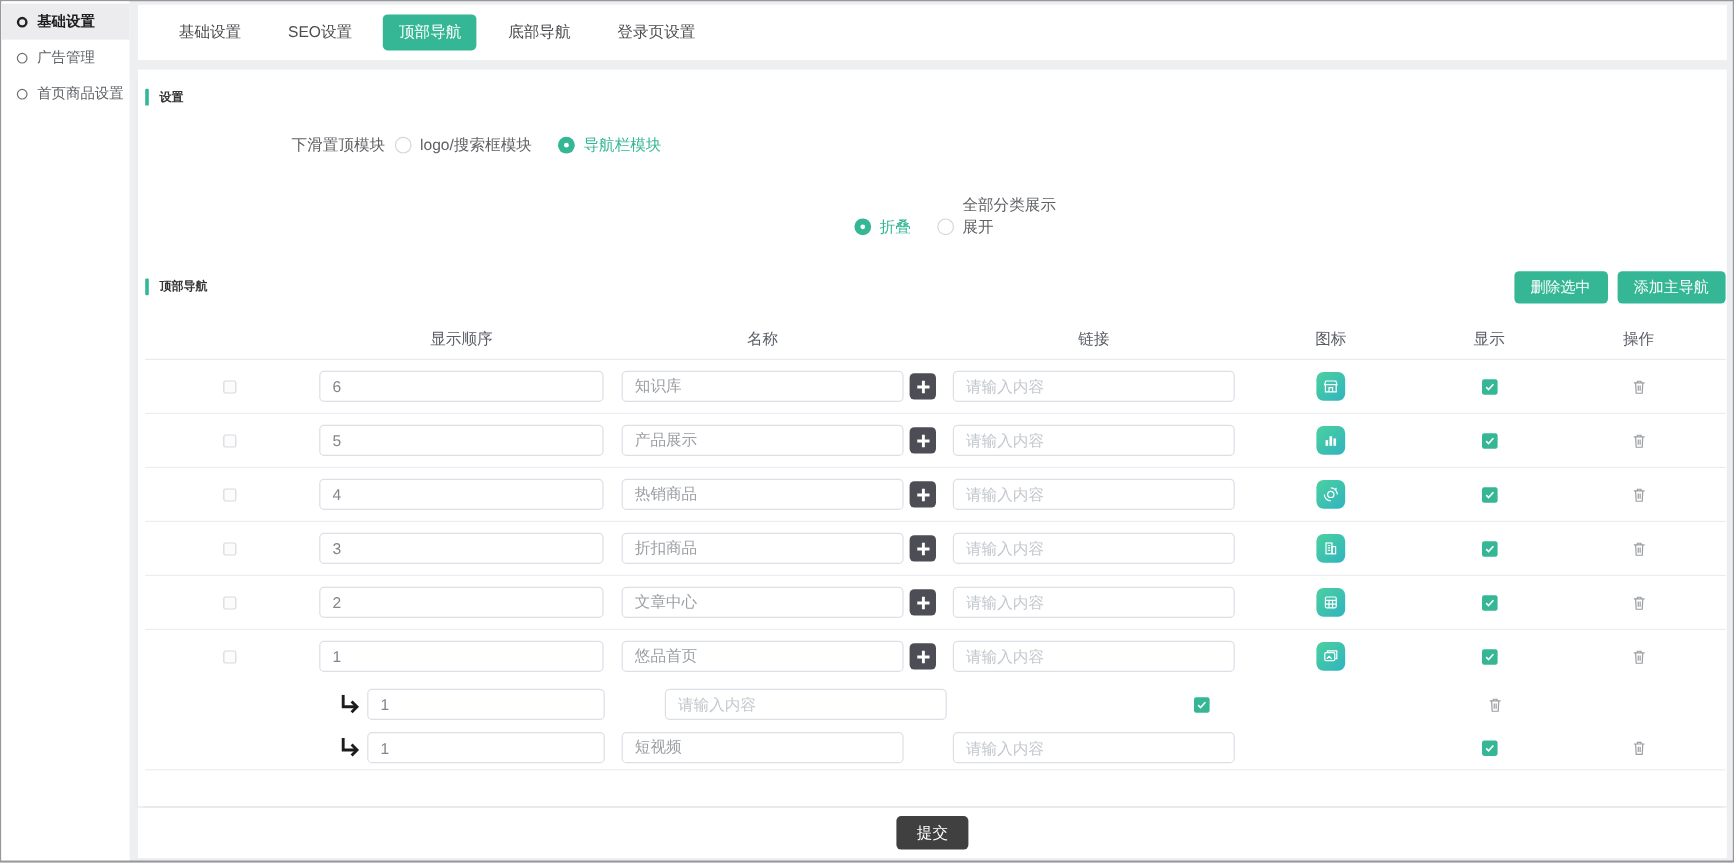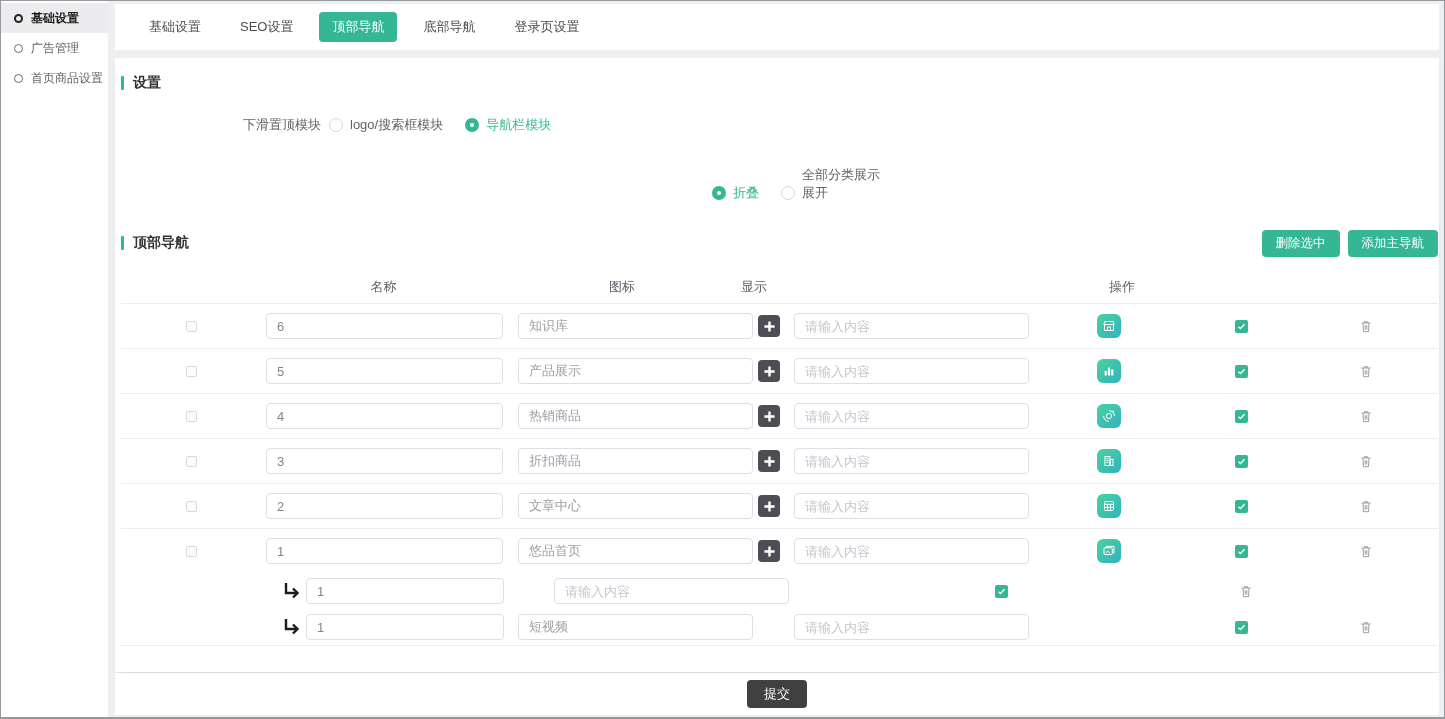--- a/index.html
+++ b/index.html
@@ -20,21 +20,21 @@
   
   .panel { position:absolute; left:114px; width:1324px; background:#fff; }
   .tabs-panel { top:3px; height:46px; display:flex; align-items:center; padding-left:21px; }
   .tab { font-size:13px; color:#4a4c50; padding:6px 13px; margin-right:13px; border-radius:4px; cursor:pointer; white-space:nowrap; }
   .tab.active { background:#35b795; color:#fff; }
 
   .main-panel { top:57px; height:614px; padding-top:16px; box-shadow:0 4px 6px -3px rgba(0,0,0,.14); }
   .bottom-bar { top:672px; height:42px; display:flex; align-items:center; justify-content:center; }
 
   .sec-title { display:flex; align-items:center; gap:9px; margin-left:6px;
-               font-size:14px; font-weight:bold; color:#333; }
+               font-size:10px; font-weight:bold; color:#333; }
   .green-bar { width:3px; height:14px; background:#35b795; border-radius:1px; }
 
   
   .form-row { display:flex; align-items:center; margin-top:24px; }
   .form-row + .form-row { margin-top:32px;flex-direction:column; }
   .form-label { width:206px; text-align:right; color:#606266; font-size:13px; flex:0 0 auto; }
   .opts { display:flex; align-items:center; margin-left:8px; }
   .opt { display:flex; align-items:center; gap:7px; margin-right:22px; cursor:pointer; }
   .opt-label { color:#606266; }
   .opt.selected .opt-label { color:#35b795; }
@@ -160,22 +160,24 @@
       </div>
       <div class="btn-group">
         <button class="btn">删除选中</button>
         <button class="btn">添加主导航</button>
       </div>
     </div>
 
     <div class="table">
       <div class="t-row t-head">
         <div class="c-check"></div>
+        <div class="c-order hcell" style="justify-content:center">显示顺序</div>
         <div class="c-name hcell" style="justify-content:center">名称</div>
         <div class="c-plus"></div>
+        <div class="c-link hcell" style="justify-content:center">链接</div>
         <div class="c-icon hcell">图标</div>
         <div class="c-show hcell">显示</div>
         <div class="c-op hcell">操作</div>
       </div>
 
       <div class="row-block">
         <div class="t-row row-main">
           <div class="c-check">
               <span class="cbx"></span>
             </div>

